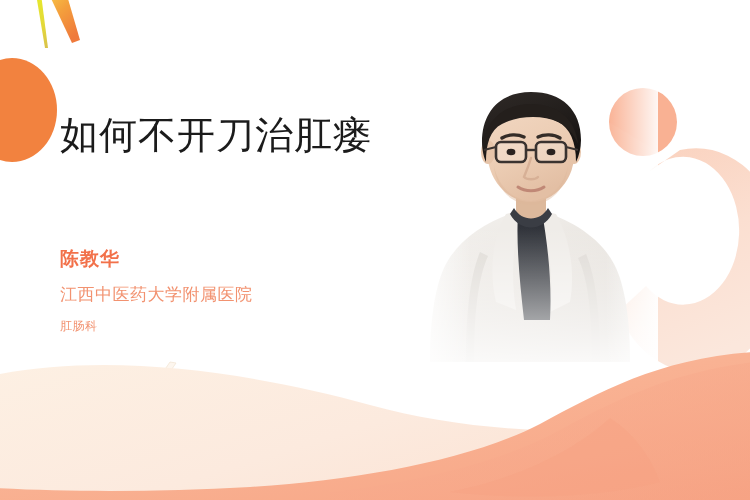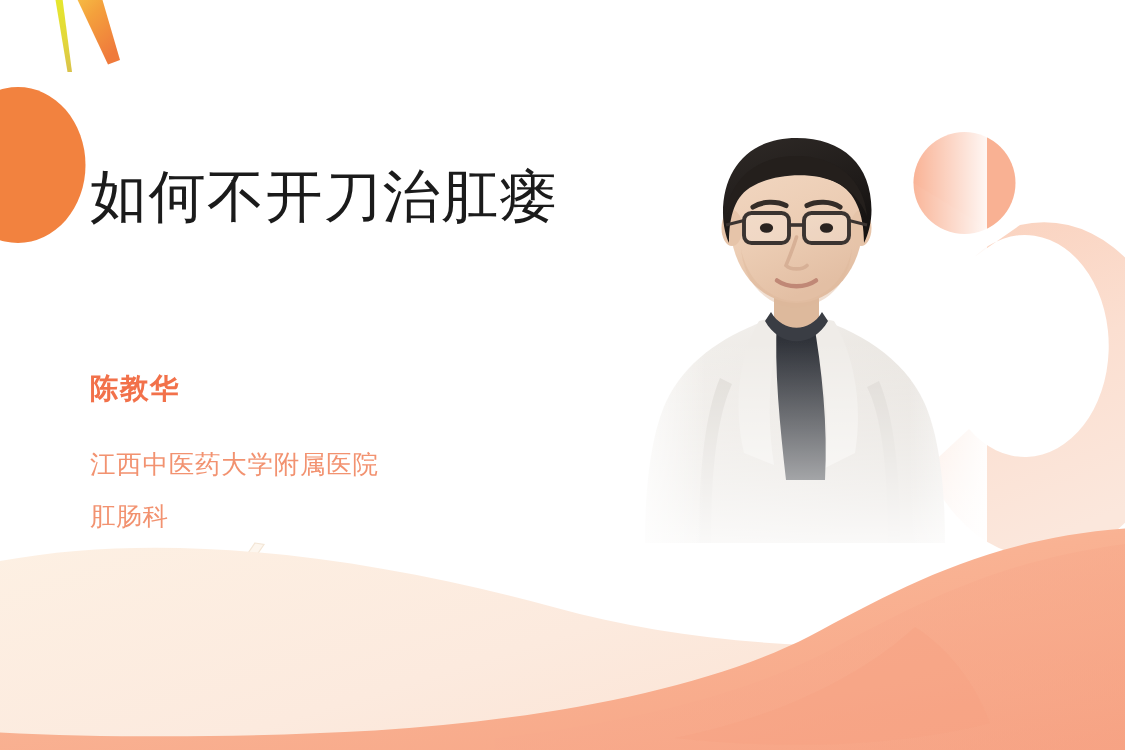--- a/index.html
+++ b/index.html
@@ -52,34 +52,33 @@
     width: 400px;
   }
   .poster-title {
     font-size: 38px;
     line-height: 1.22;
     font-weight: 400;
     color: #1b1b1b;
     letter-spacing: 1px;
     margin: 0;
     white-space: nowrap;
-    font-family: Liberation Mono, monospace;
   }
 
   .credentials {
     position: absolute;
     left: 60px;
     top: 246px;
     z-index: 6;
   }
   .cred-line-1 {
     display: flex;
     align-items: baseline;
     gap: 14px;
-    margin-bottom: 26px;
+    margin-bottom: 11px;
   }
   .doctor-name {
     font-size: 19px;
     font-weight: 700;
     color: #f2714a;
     letter-spacing: 1px;
   }
   .doctor-rank {
     font-size: 18px;
     font-weight: 400;
@@ -92,21 +91,21 @@
     gap: 12px;
     flex-direction: column;
   }
   .hospital {
     font-size: 17px;
     font-weight: 400;
     color: #f29270;
     letter-spacing: 0.5px;
   }
   .department {
-    font-size: 17px;
+    font-size: 12px;
     font-weight: 400;
     color: #f29270;
     letter-spacing: 0.5px;
   }
 </style>
 </head>
 <body>
 
 <div id="poster">
 

